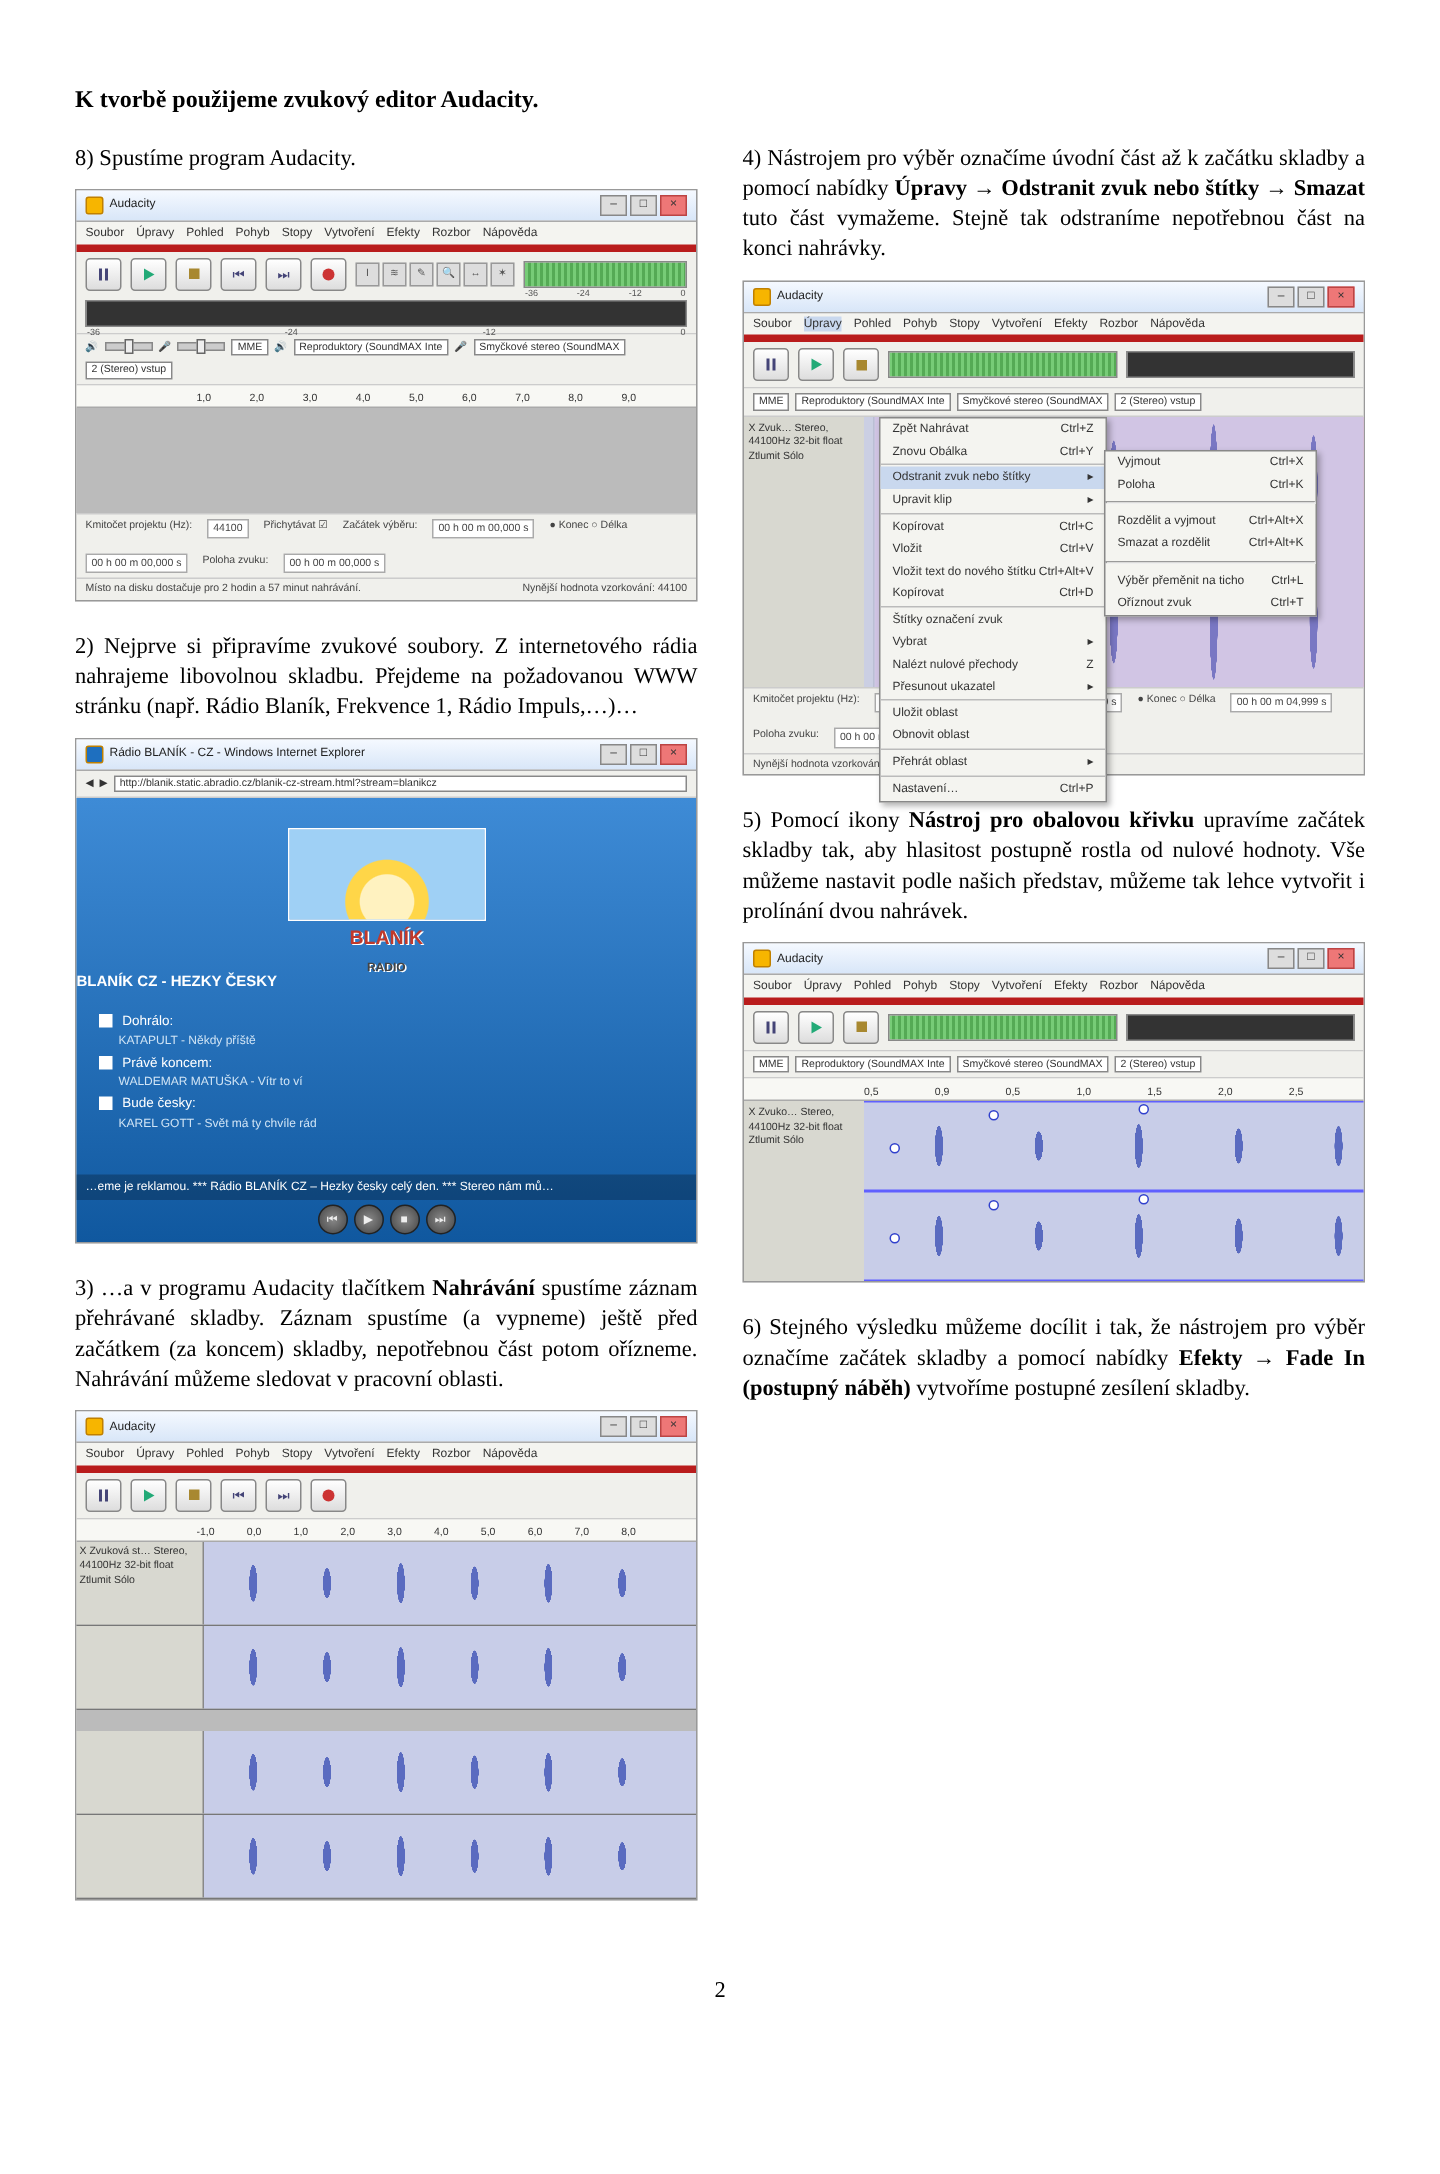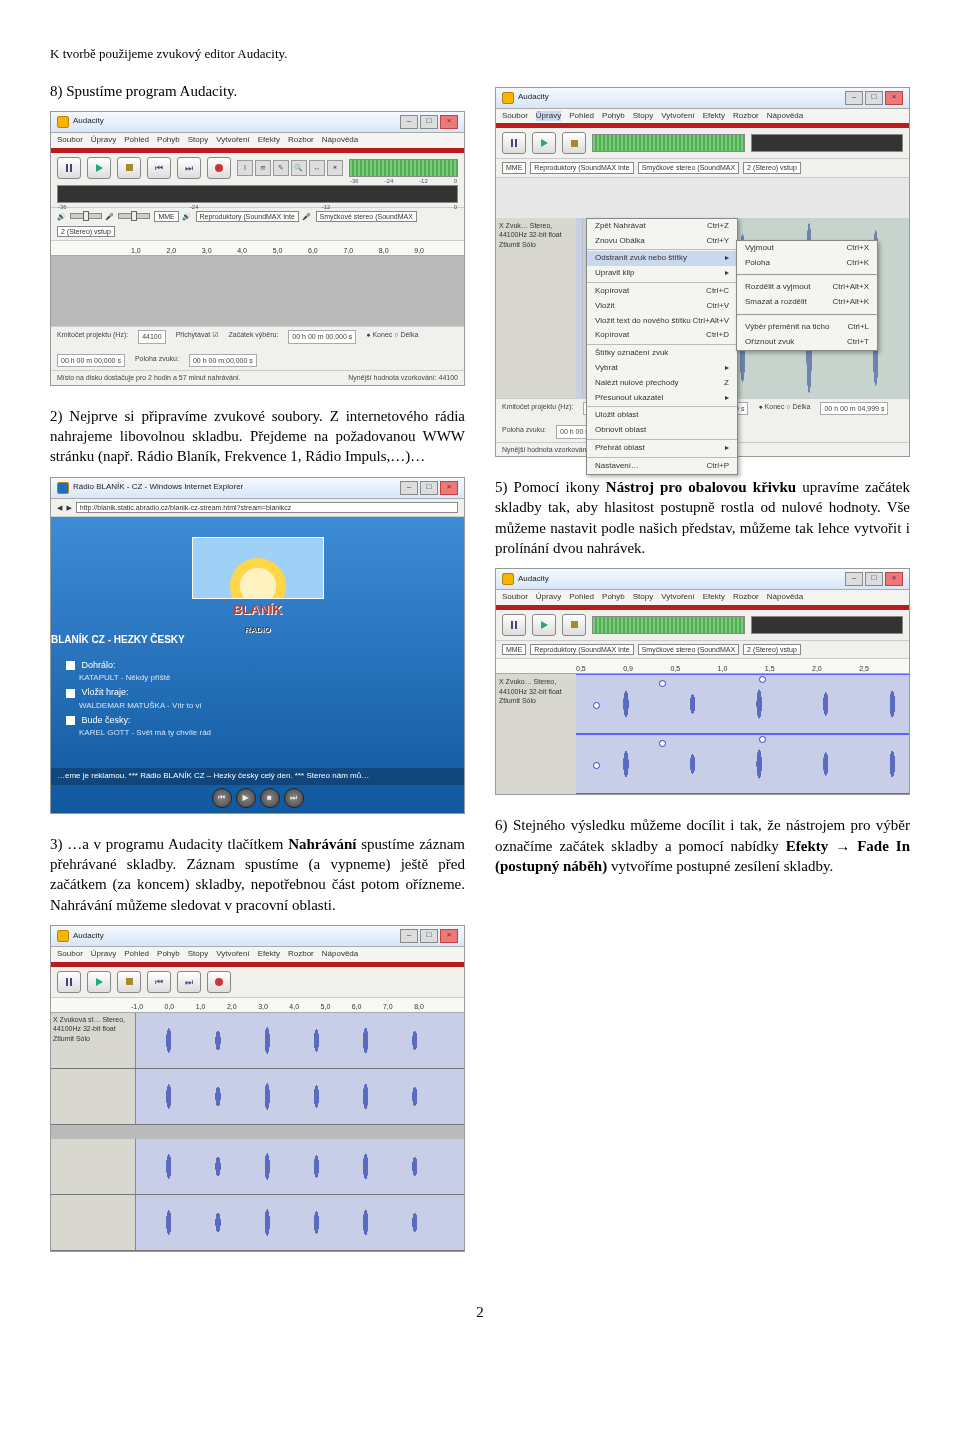--- a/index.html
+++ b/index.html
@@ -7,23 +7,23 @@
     padding: 40px 50px;
     font-family: "Times New Roman", Times, serif;
     font-size: 15px;
     line-height: 1.35;
     color: #000;
     background: #fff;
     width: 960px;
     box-sizing: border-box;
   }
   h1 {
-    font-size: 13px;
-    font-weight: normal;
-    margin: 5px 0 18px 0;
+    font-size: 16px;
+    font-weight: bold;
+    margin: 16px 0 18px 0;
   }
   .columns {
     display: flex;
     gap: 30px;
   }
   .col {
     flex: 1;
     min-width: 0;
   }
   p {
@@ -175,21 +175,21 @@
     position:absolute;bottom:5px;left:50%;transform:translateX(-50%);
     display:flex;gap:4px;
   }
   .player-ctrl div{
     width:18px;height:18px;border-radius:50%;
     background:radial-gradient(#888,#444);border:1px solid #222;
     color:#eee;font-size:8px;line-height:18px;text-align:center;
   }
 
   
-  .ctx-area{position:relative;background:#bef264;height:180px;margin-top:40px;}
+  .ctx-area{position:relative;background:#f9a8d4;height:180px;}
   .ctx-wave{
     position:absolute;left:80px;right:0;top:0;bottom:0;
     background:
       linear-gradient(90deg, rgba(90,107,192,.9) 0 100%);
     opacity:.8;
     background:
       radial-gradient(ellipse 2% 50% at 10% 25%, #5a6bc0 40%, transparent 41%),
       radial-gradient(ellipse 2% 60% at 30% 25%, #5a6bc0 40%, transparent 41%),
       radial-gradient(ellipse 2% 40% at 50% 25%, #5a6bc0 40%, transparent 41%),
       radial-gradient(ellipse 2% 55% at 70% 25%, #5a6bc0 40%, transparent 41%),
@@ -414,21 +414,21 @@
           </div>
           <div class="subtitle">BLANÍK CZ - HEZKY ČESKY</div>
           <div class="now-playing">
             <div class="np-row">
               <span class="sq"></span>
               <span>Dohrálo:</span>
               <b>KATAPULT - Někdy příště</b>
             </div>
             <div class="np-row">
               <span class="sq"></span>
-              <span>Vložit hraje:</span>
+              <span>Právě koncem:</span>
               <b>WALDEMAR MATUŠKA - Vítr to ví</b>
             </div>
             <div class="np-row">
               <span class="sq"></span>
               <span>Bude česky:</span>
               <b>KAREL GOTT - Svět má ty chvíle rád</b>
             </div>
           </div>
           <div class="ticker">…eme je reklamou.   ***   Rádio BLANÍK CZ – Hezky česky celý den.   ***   Stereo nám mů…</div>
           <div class="player-ctrl">
@@ -524,20 +524,23 @@
             <div class="tw"></div>
           </div>
         </div>
       </div>
     </div>
 
   </div>
 
   <div class="col">
 
+    <p>
+      4) Nástrojem pro výběr označíme úvodní část až k začátku skladby a pomocí nabídky <b>Úpravy → Odstranit zvuk nebo štítky → Smazat</b> tuto část vymažeme. Stejně tak odstraníme nepotřebnou část na konci nahrávky.
+    </p>
 
     <div class="figure">
       <div class="figure-inner">
         <div class="titlebar">
           <span class="app-icon"></span>
           <span class="titlebar-text">Audacity</span>
           <div class="win-btns">
             <span class="win-btn">–</span>
             <span class="win-btn">□</span>
             <span class="win-btn close">×</span>

